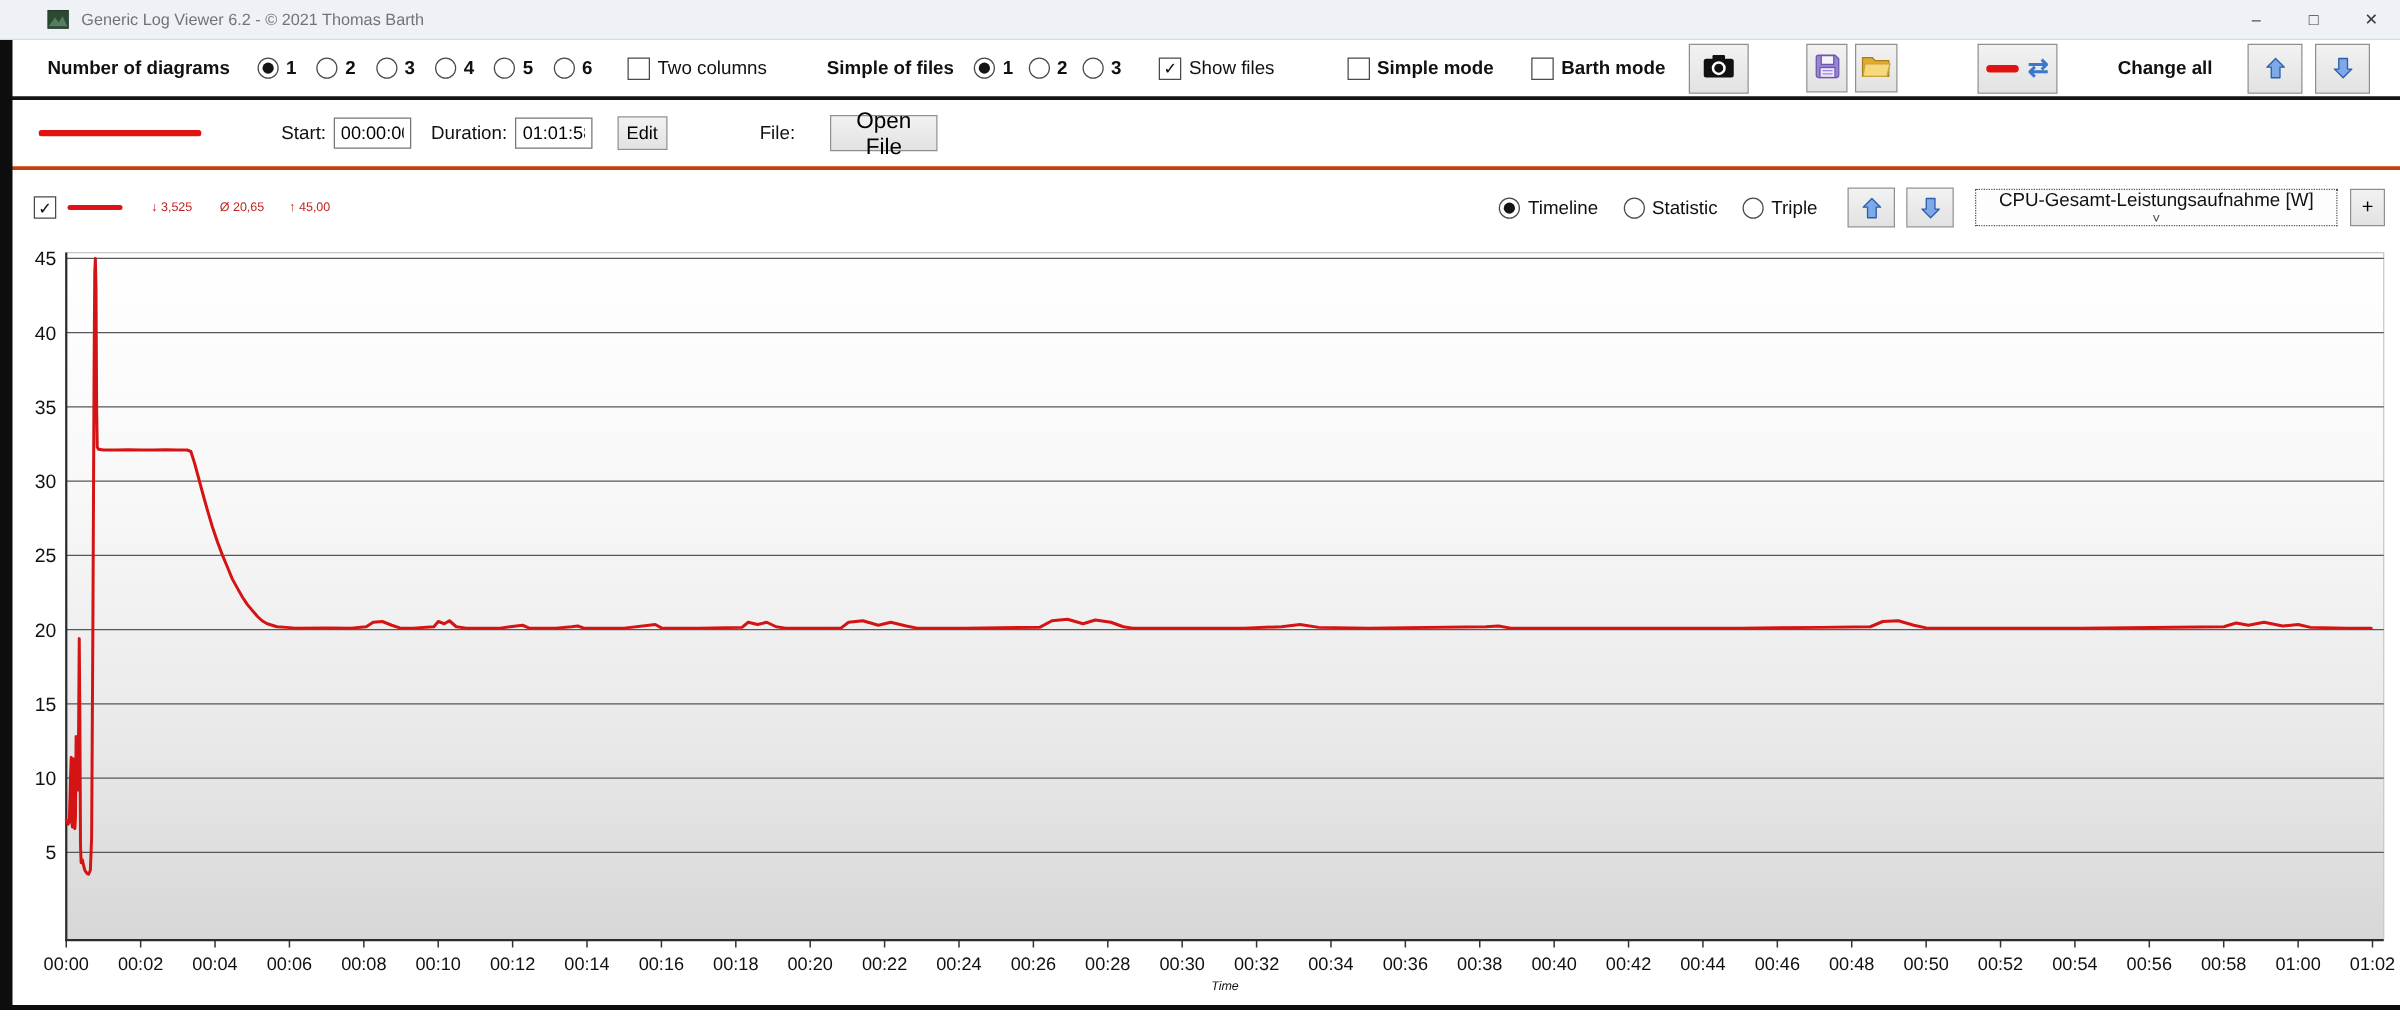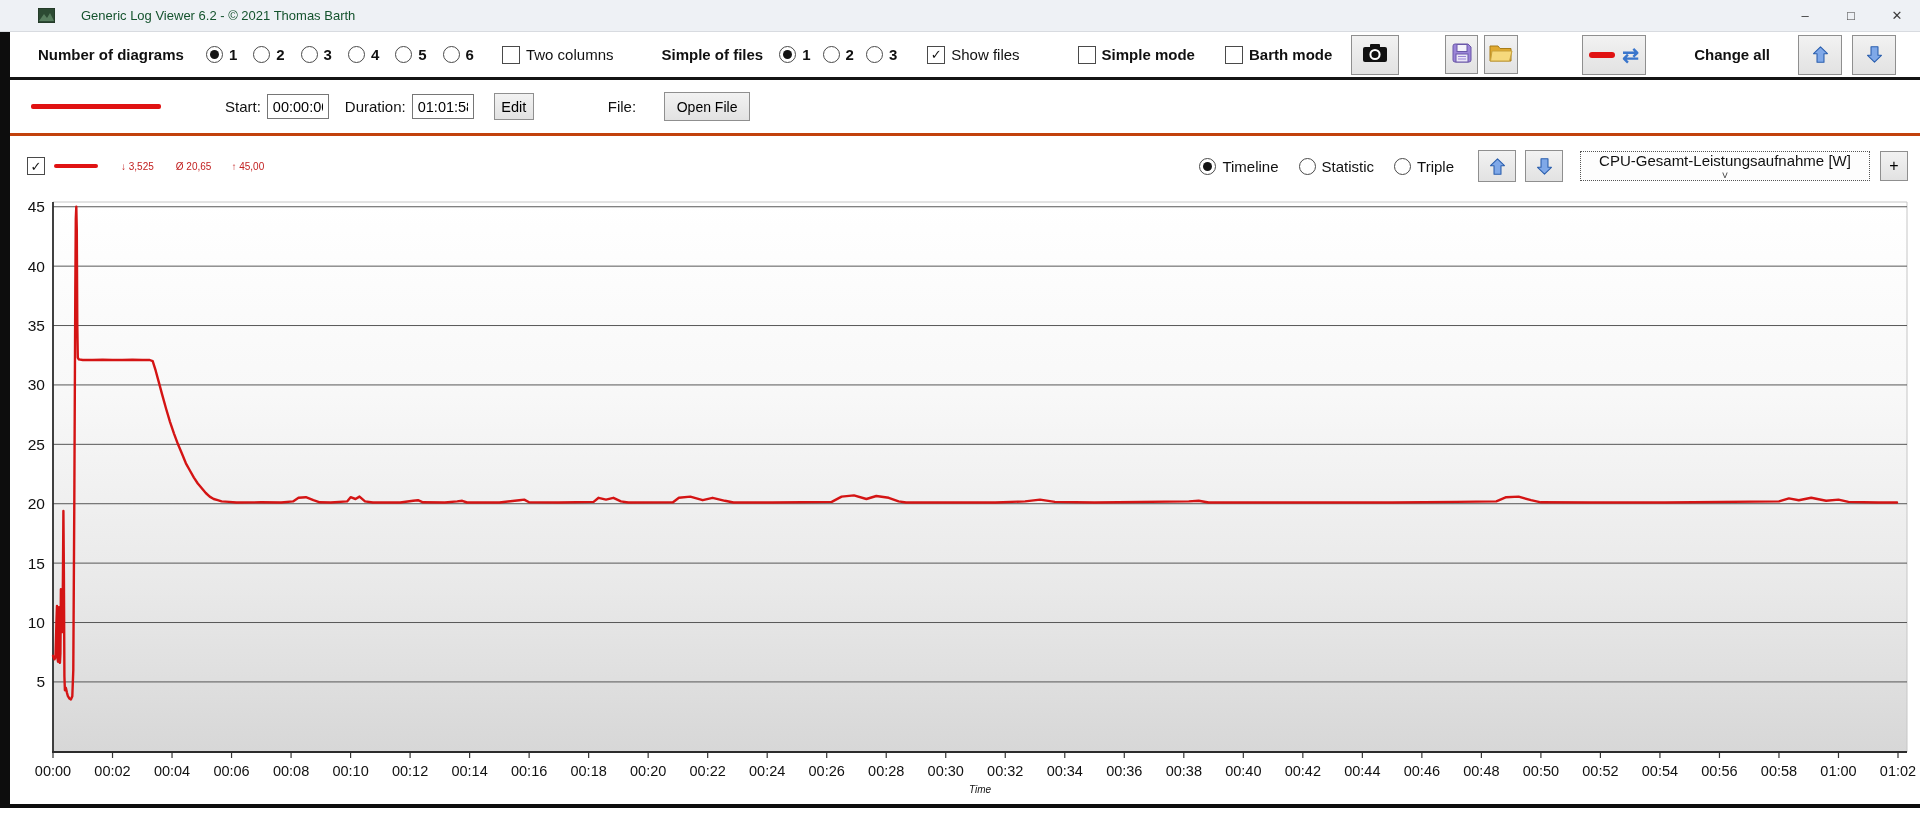--- a/index.html
+++ b/index.html
@@ -3,21 +3,21 @@
 <meta charset="utf-8">
 <style>
   html,body{margin:0;padding:0;background:#fff;}
   body{width:1920px;height:818px;position:relative;overflow:hidden;
        font-family:"Liberation Sans","DejaVu Sans",sans-serif;color:#111;}
   .bold{font-weight:700;}
   
   .titlebar{position:absolute;left:0;top:0;width:1920px;height:32px;background:#eef1f5;
             display:flex;align-items:center;border-bottom:1px solid #d8dbe0;box-sizing:border-box;}
   .titlebar .appicon{margin-left:38px;width:17px;height:15px;display:inline-block;}
-  .titlebar .ttext{margin-left:26px;font-size:13px;color:#14532d;}
+  .titlebar .ttext{margin-left:10px;font-size:13px;color:#737373;}
   .wctrl{margin-left:auto;display:flex;height:32px;}
   .wbtn{width:46px;height:32px;display:flex;align-items:center;justify-content:center;
         font-size:13px;color:#3c3c3c;}
   
   .radio{width:15px;height:15px;border:1px solid #4a4a4a;border-radius:50%;background:#fff;
          display:inline-block;position:relative;flex:none;}
   .radio.checked::after{content:"";position:absolute;left:3px;top:3px;right:3px;bottom:3px;
          background:#141414;border-radius:50%;}
   .cb{width:16px;height:16px;border:1px solid #4a4a4a;background:#fff;display:inline-flex;
       align-items:center;justify-content:center;flex:none;position:relative;}
@@ -186,21 +186,21 @@
 </div>
 
 <div class="filebar">
   <span class="swatch-big"></span>
   <span style="margin-left:64px;">Start:</span>
   <input class="tinput" style="width: 62px; margin-left: 6px; text-align: center;" value="00:00:00">
   <span style="margin-left:16px;">Duration:</span>
   <input class="tinput" style="width: 62px; margin-left: 6px; text-align: center;" value="01:01:58">
   <button class="tbtn" style="width:40px;height:27px;margin-left:20px;font-size:14.5px;font-family:inherit;">Edit</button>
   <span style="margin-left:74px;">File:</span>
-  <button class="tbtn" style="width:86px;height:29px;margin-left:28px;margin-right:28px;font-size:14px;font-family:inherit;">Open File</button>
+  <button class="tbtn" style="width:86px;height:29px;margin-left:28px;margin-right:28px;font-size:18px;font-family:inherit;">Open File</button>
 </div>
 
 <div class="chartheader">
   <span class="cb checked"></span>
   <span class="swatch-sm" style="margin-left:9px;"></span>
   <span class="stat" style="margin-left:23px;">↓ 3,525</span>
   <span class="stat" style="margin-left:22px;">Ø 20,65</span>
   <span class="stat" style="margin-left:20px;">↑ 45,00</span>
 
   <span style="margin-left:auto;"></span>

